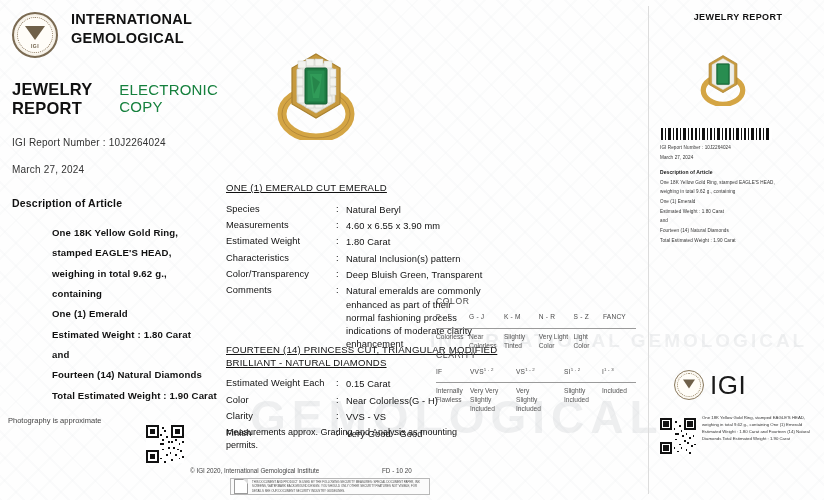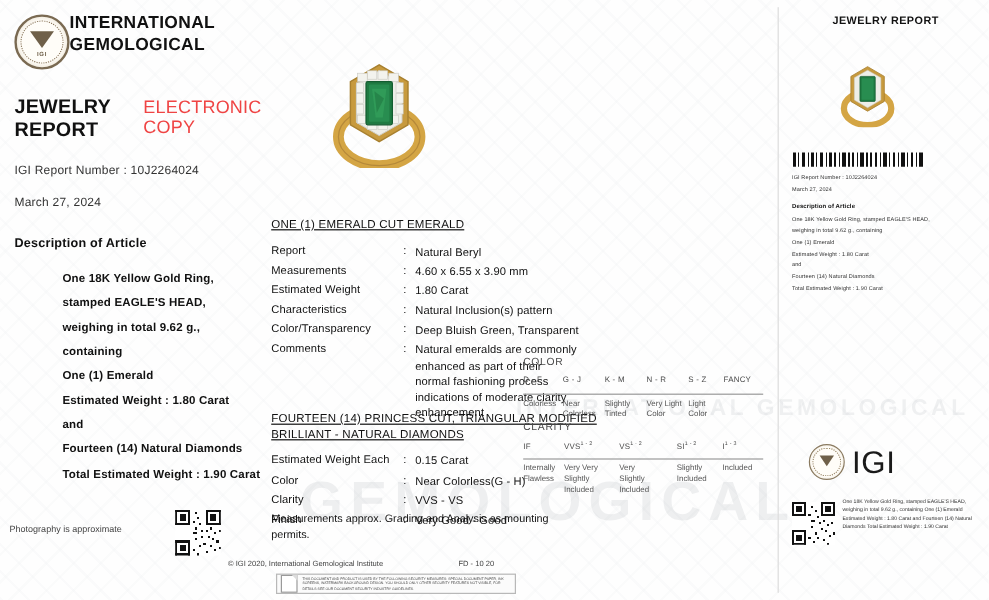--- a/index.html
+++ b/index.html
@@ -83,36 +83,37 @@
     border-right: 10px solid transparent;
     border-top: 14px solid #6f6049;
   }
   .seal-tag {
     position: absolute; left: 50%; bottom: 7px;
     transform: translateX(-50%);
     font-size: 5px; font-weight: 700; color: #6f6049;
     letter-spacing: .5px;
   }
   .brand {
+    margin-left: 13px;
     font-size: 14.5px;
     font-weight: 700;
     line-height: 1.28;
     letter-spacing: .3px;
     color: #111;
   }
 
   .title-row {
     display: flex; align-items: baseline;
     margin: 22px 0 0 4px;
   }
   .title-main {
     font-size: 16.5px; font-weight: 700; letter-spacing: .2px; color: #111;
   }
   .title-sub {
-    font-size: 15px; font-weight: 400; color: #ef4444;
+    font-size: 15px; font-weight: 400; color: #15803d;
     margin-left: 23px; letter-spacing: .2px;
   }
 
   .meta-line {
     margin: 19px 0 0 4px;
     font-size: 10px;
     color: #333;
     letter-spacing: .2px;
   }
   .meta-date { margin-top: 16px; }
@@ -130,21 +131,21 @@
     line-height: 2.12;
     letter-spacing: .15px;
   }
 
   
   .ring-wrap {
     position: absolute; left: 48px; top: 42px;
     width: 100px; height: 98px;
   }
   .photo-note {
-    position: absolute; left: -210px; top: 436px;
+    position: absolute; left: -210px; top: 416px;
     font-size: 7.5px; color: #444;
   }
   .qr-left {
     position: absolute; left: -72px; top: 425px;
     width: 38px; height: 38px;
   }
 
   .spec { position: absolute; }
   .spec-title {
     font-size: 9.6px; color: #111; letter-spacing: .2px;
@@ -396,21 +397,21 @@
             <rect x="14" y="19" width="1" height="1"></rect>
         </g>
       </svg>
     </div>
 
     <div class="spec" style="left:8px; top:182px;">
       <div class="spec-title">ONE (1) EMERALD CUT EMERALD</div>
       <table class="kv">
         <tbody>
             <tr>
-          <td class="k">Report</td>
+          <td class="k">Species</td>
           <td class="c">:</td>
           <td class="v">Natural Beryl</td>
         </tr>
         <tr>
           <td class="k">Measurements</td>
           <td class="c">:</td>
           <td class="v">4.60 x 6.55 x 3.90 mm</td>
         </tr>
         <tr>
           <td class="k">Estimated Weight</td>

